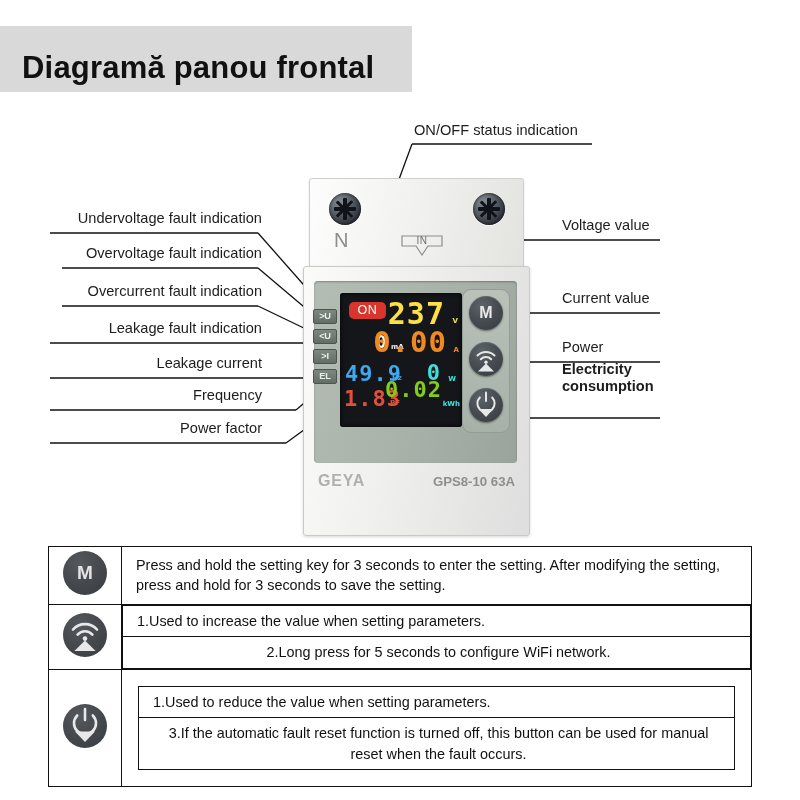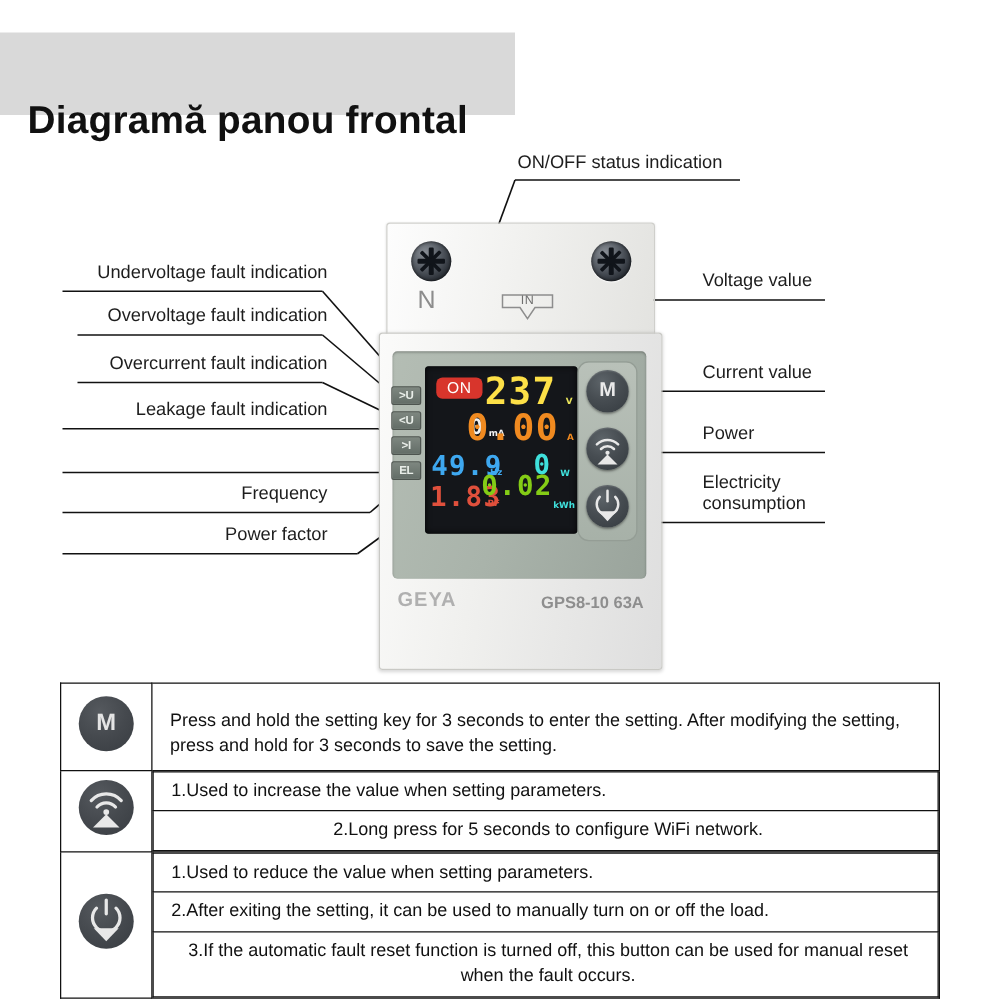--- a/index.html
+++ b/index.html
@@ -20,21 +20,21 @@
     position: absolute;
     left: 0;
     top: 26px;
     width: 412px;
     height: 66px;
     background: #d9d9d9;
   }
   #title-text {
     position: absolute;
     left: 22px;
-    top: 52px;
+    top: 24px;
     font-size: 31px;
     font-weight: bold;
     color: #111;
     letter-spacing: 0.2px;
     white-space: nowrap;
   }
 
   
   #diagram {
     position: absolute;
@@ -273,21 +273,21 @@
   #func-table td {
     border: 1.4px solid #111;
     vertical-align: middle;
   }
   .icon-cell {
     width: 72px;
     text-align: center;
     padding: 4px 0;
   }
   .text-cell {
-    padding: 20px 10px 8px 14px;
+    padding: 8px 10px 8px 14px;
     font-size: 14.4px;
     color: #111;
     line-height: 1.42;
   }
   .sub-row {
     padding: 5px 10px 5px 14px;
     font-size: 14.4px;
     color: #111;
     line-height: 1.42;
   }
@@ -368,41 +368,44 @@
   </div>
   <div class="lbl right-align" style="left:62px; top:145px; width:200px;">
     <span>Overvoltage fault indication</span>
   </div>
   <div class="lbl right-align" style="left:62px; top:183px; width:200px;">
     <span>Overcurrent fault indication</span>
   </div>
   <div class="lbl right-align" style="left:62px; top:220px; width:200px;">
     <span>Leakage fault indication</span>
   </div>
+  <div class="lbl right-align" style="left:62px; top:255px; width:200px;">
+    <span>Leakage current</span>
+  </div>
   <div class="lbl right-align" style="left:62px; top:287px; width:200px;">
     <span>Frequency</span>
   </div>
   <div class="lbl right-align" style="left:62px; top:320px; width:200px;">
     <span>Power factor</span>
   </div>
 
   <div class="lbl" style="left:414px; top:22px;">
     <span>ON/OFF status indication</span>
   </div>
 
   <div class="lbl" style="left:562px; top:117px;">
     <span>Voltage value</span>
   </div>
   <div class="lbl" style="left:562px; top:190px;">
     <span>Current value</span>
   </div>
   <div class="lbl" style="left:562px; top:239px;">
     <span>Power</span>
   </div>
-  <div class="lbl" style="left:562px; top:278px;">
+  <div class="lbl" style="left:562px; top:261px;font-weight:bold;">
     <span>Electricity</span><br>
     <span>consumption</span>
   </div>
 
   <div id="device">
 
     <div class="term-block" id="term-top">
       <div class="screw" style="left:19px; top:14px;">
           <i class="d1"></i>
           <i class="d2"></i>
@@ -544,28 +547,25 @@
         <span class="tbl-btn">
           <svg class="glyph" width="44" height="44" viewBox="0 0 44 44">
             <g fill="none" stroke="#e8e8e8" stroke-width="2.6" stroke-linecap="round">
               <path d="M14.2 11.5 A11 11 0 1 0 29.8 11.5"></path>
               <line x1="22" y1="5" x2="22" y2="16"></line>
             </g>
             <polygon points="22,38 12,27.5 32,27.5" fill="#e8e8e8"></polygon>
           </svg>
         </span>
       </td>
-      <td style="padding:0;">
+      <td style="padding:16px;">
         <table class="sub-table">
           <tbody>
               <tr>
                 <td class="sub-row">1.Used  to reduce the value when setting parameters.</td>
-              </tr>
-          <tr>
-                <td class="sub-row">2.After exiting the setting, it can be used to manually turn on or off the load.</td>
               </tr>
           <tr>
                 <td class="sub-row" style="text-indent:0;">3.If the automatic fault reset function is turned off, this button can be used for manual reset when the fault occurs.</td>
               </tr>
         </tbody>
           </table>
       </td>
     </tr>
   </tbody>
 </table>

